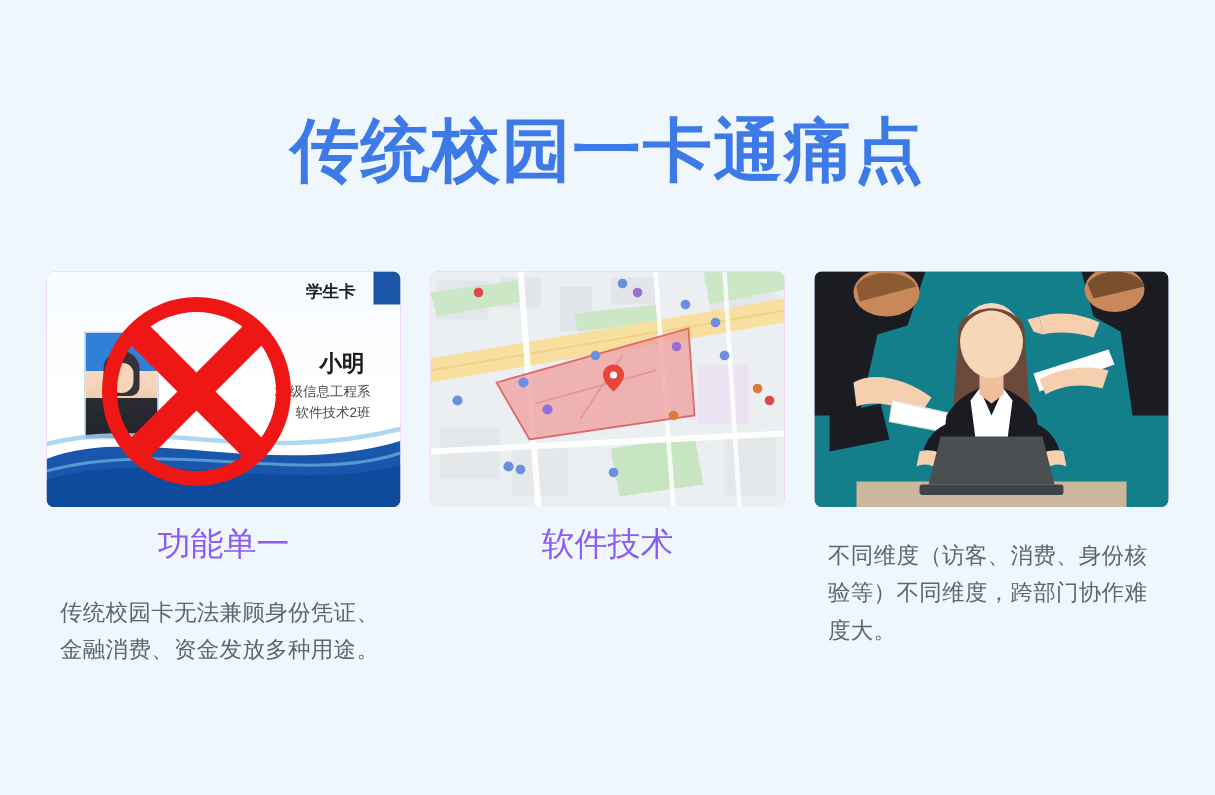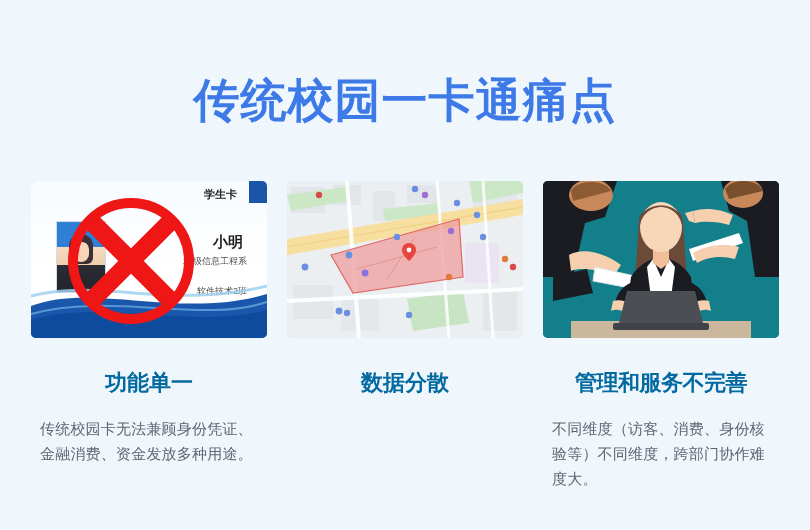--- a/index.html
+++ b/index.html
@@ -48,25 +48,25 @@
   }
   .card-media {
     width: 236px;
     height: 157px;
     border-radius: 5px;
     overflow: hidden;
     position: relative;
     background: #f0abfc;
   }
   .card-heading {
-    margin-top: 32px;
+    margin-top: 12px;
     font-size: 22px;
     line-height: 26px;
-    font-weight: bold;
-    color: #0369a1;
+    font-weight: normal;
+    color: #8b5cf6;
     text-align: center;
     white-space: nowrap;
   }
   .card-body {
     margin-top: 20px;
     font-size: 15px;
     line-height: 25px;
     color: #5d6670;
     text-align: left;
     width: 218px;
@@ -130,21 +130,21 @@
     white-space: nowrap;
   }
   .idcard-dept1, .idcard-dept2 {
     position: absolute;
     right: 20px;
     font-size: 9px;
     color: #4a4a4a;
     white-space: nowrap;
   }
   .idcard-dept1 { top: 74px; }
-  .idcard-dept2 { top: 104px; }
+  .idcard-dept2 { top: 88px; }
   .idcard-waves { position: absolute; left: 0; bottom: 0; width: 236px; height: 62px; }
 
   
   .no-mark { position: absolute; left: 34px; top: 14px; width: 132px; height: 132px; }
 
   
   .map-bg {
     position: absolute;
     inset: 0;
     background: #eef1f4;
@@ -239,21 +239,21 @@
         <circle cx="218" cy="78" r="3.2" fill="#e07a3c"></circle>
         <circle cx="162" cy="96" r="3.2" fill="#e07a3c"></circle>
         <circle cx="226" cy="86" r="3.2" fill="#d94a4a"></circle>
         <circle cx="32" cy="14" r="3.2" fill="#d94a4a"></circle>
 
         <path d="M122,62 C126,62 129,65 129,69 C129,74 122,80 122,80 C122,80 115,74 115,69 C115,65 118,62 122,62 Z" fill="#e8453c"></path>
         <circle cx="122" cy="69" r="2.4" fill="#ffffff"></circle>
       </svg>
     </div>
 
-    <div class="card-heading">数据分散</div>
+    <div class="card-heading">软件技术</div>
   </div>
 
   <div class="column col-3">
 
     <div class="card-media">
       <div class="illus-bg"></div>
       <svg class="illus-svg" viewBox="0 0 236 157" preserveAspectRatio="none">
         <rect x="0" y="0" width="236" height="157" fill="#127f8b"></rect>
 
         <path d="M0,0 L74,0 L62,36 L42,42 L30,96 L0,96 Z" fill="#1b1b22"></path>
@@ -291,17 +291,16 @@
         <path d="M70,120 C76,118 84,120 88,124 L82,132 C78,128 72,128 68,130 Z" fill="#f6cfae"></path>
         <path d="M166,120 C160,118 152,120 148,124 L154,132 C158,128 164,128 168,130 Z" fill="#f6cfae"></path>
 
         <rect x="28" y="140" width="180" height="17" fill="#cbb89c"></rect>
 
         <path d="M84,110 L152,110 L160,142 L76,142 Z" fill="#4b4f54"></path>
         <rect x="70" y="142" width="96" height="7" rx="2" fill="#3f4347"></rect>
       </svg>
     </div>
 
-    <div class="card-heading">管理和服务不完善</div>
     <div class="card-body">不同维度（访客、消费、身份核验等）不同维度，跨部门协作难度大。</div>
   </div>
 
 </div>
 
 </body></html>

